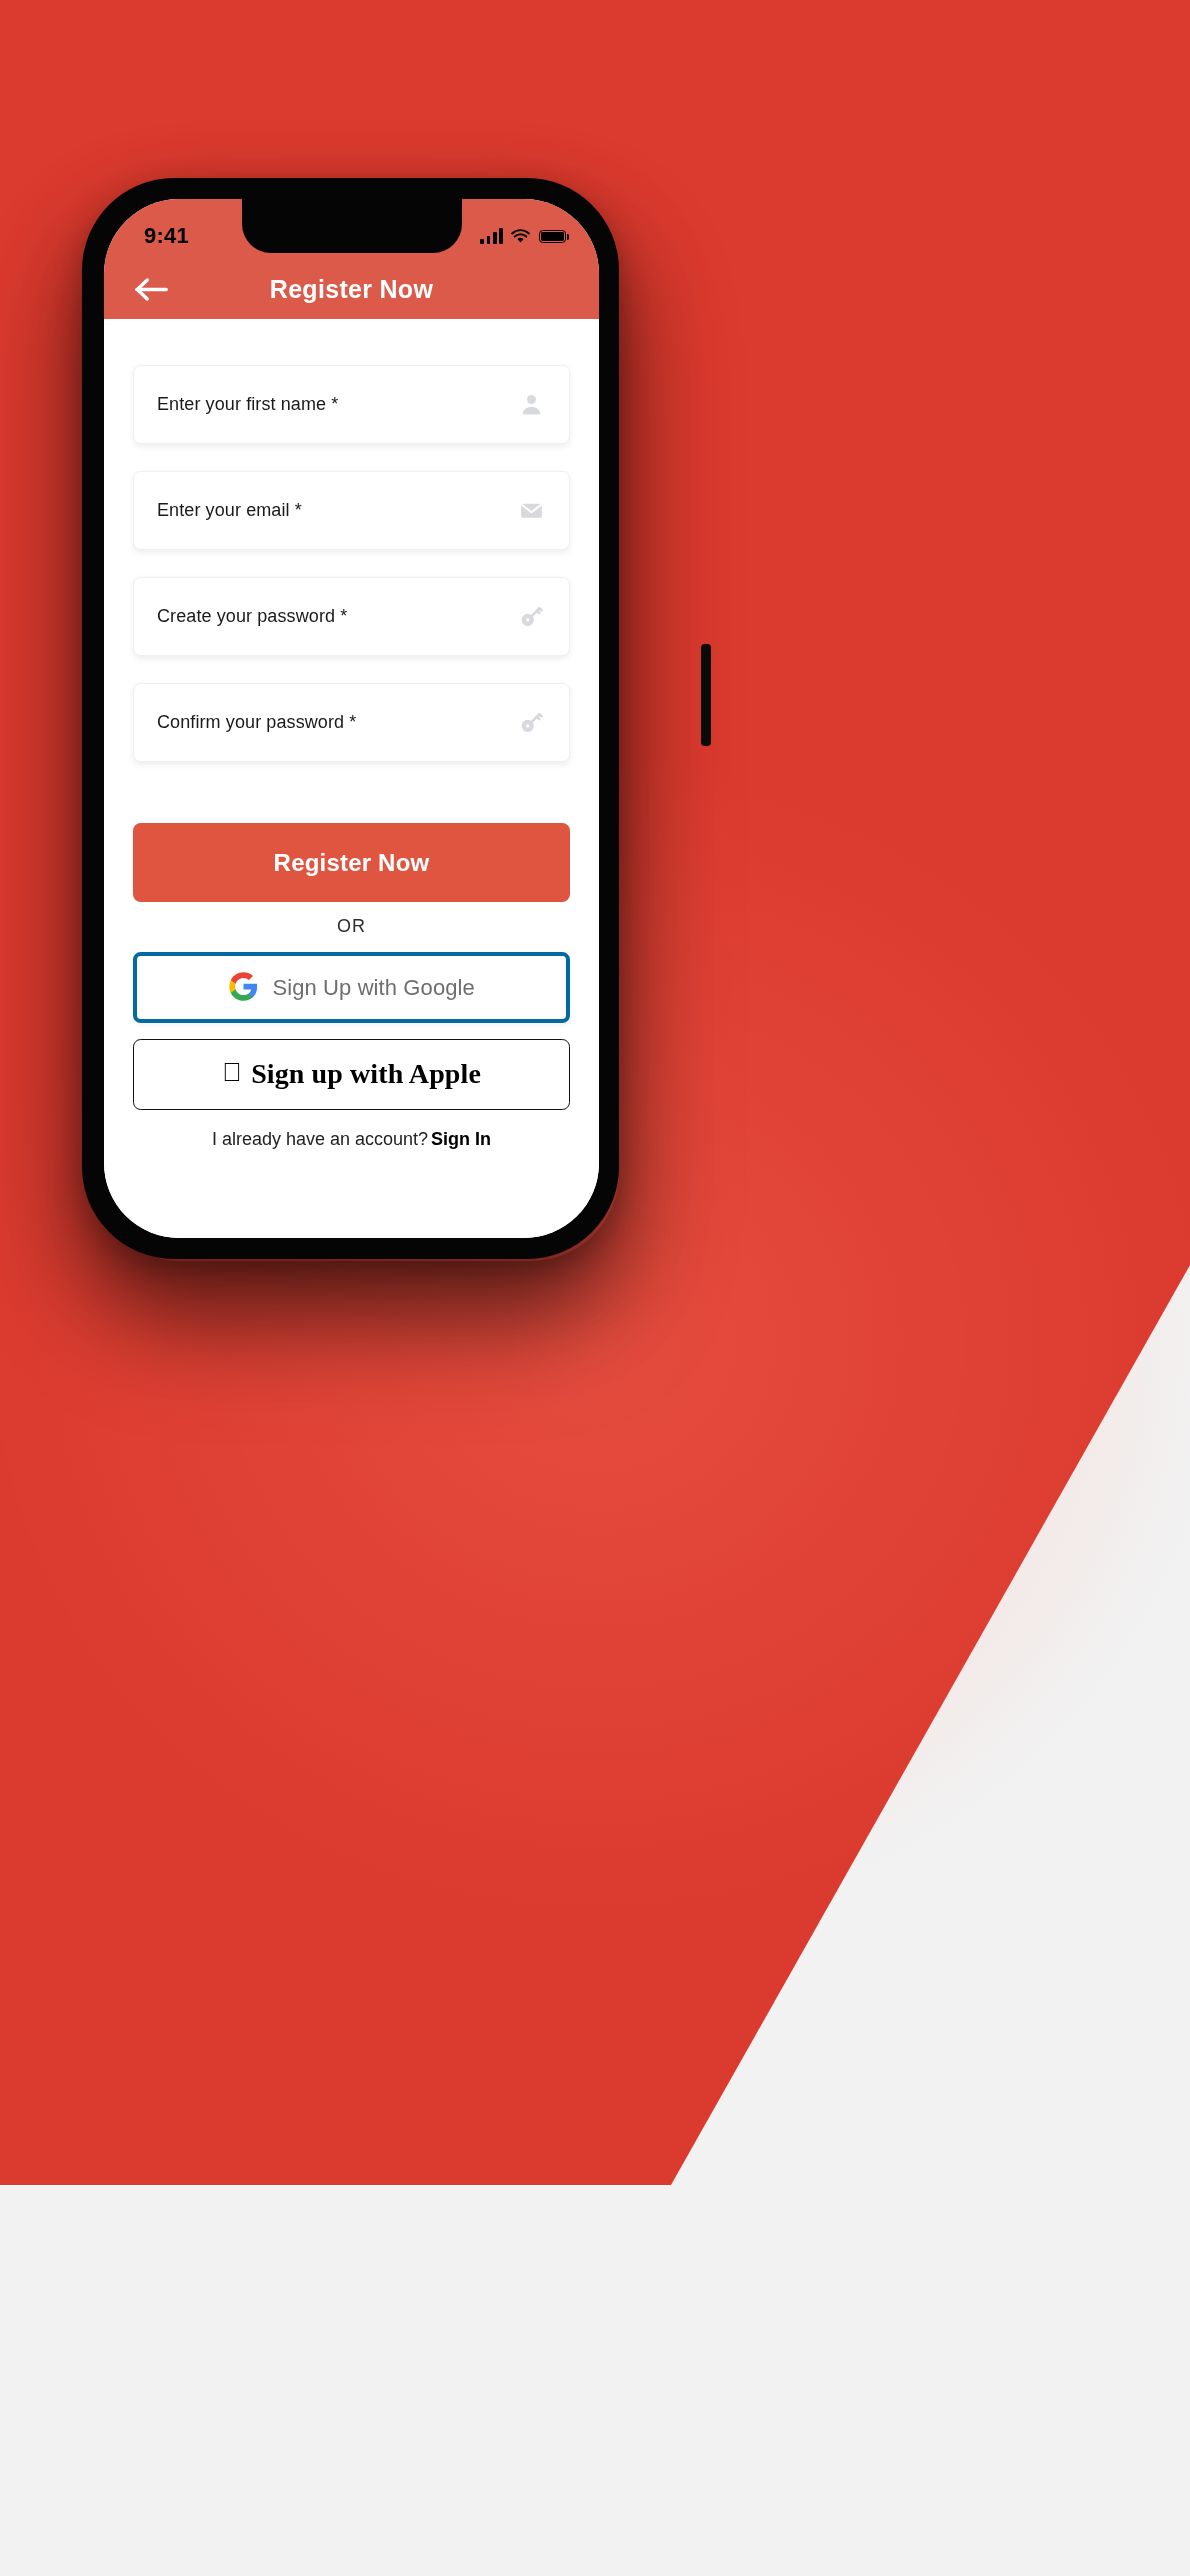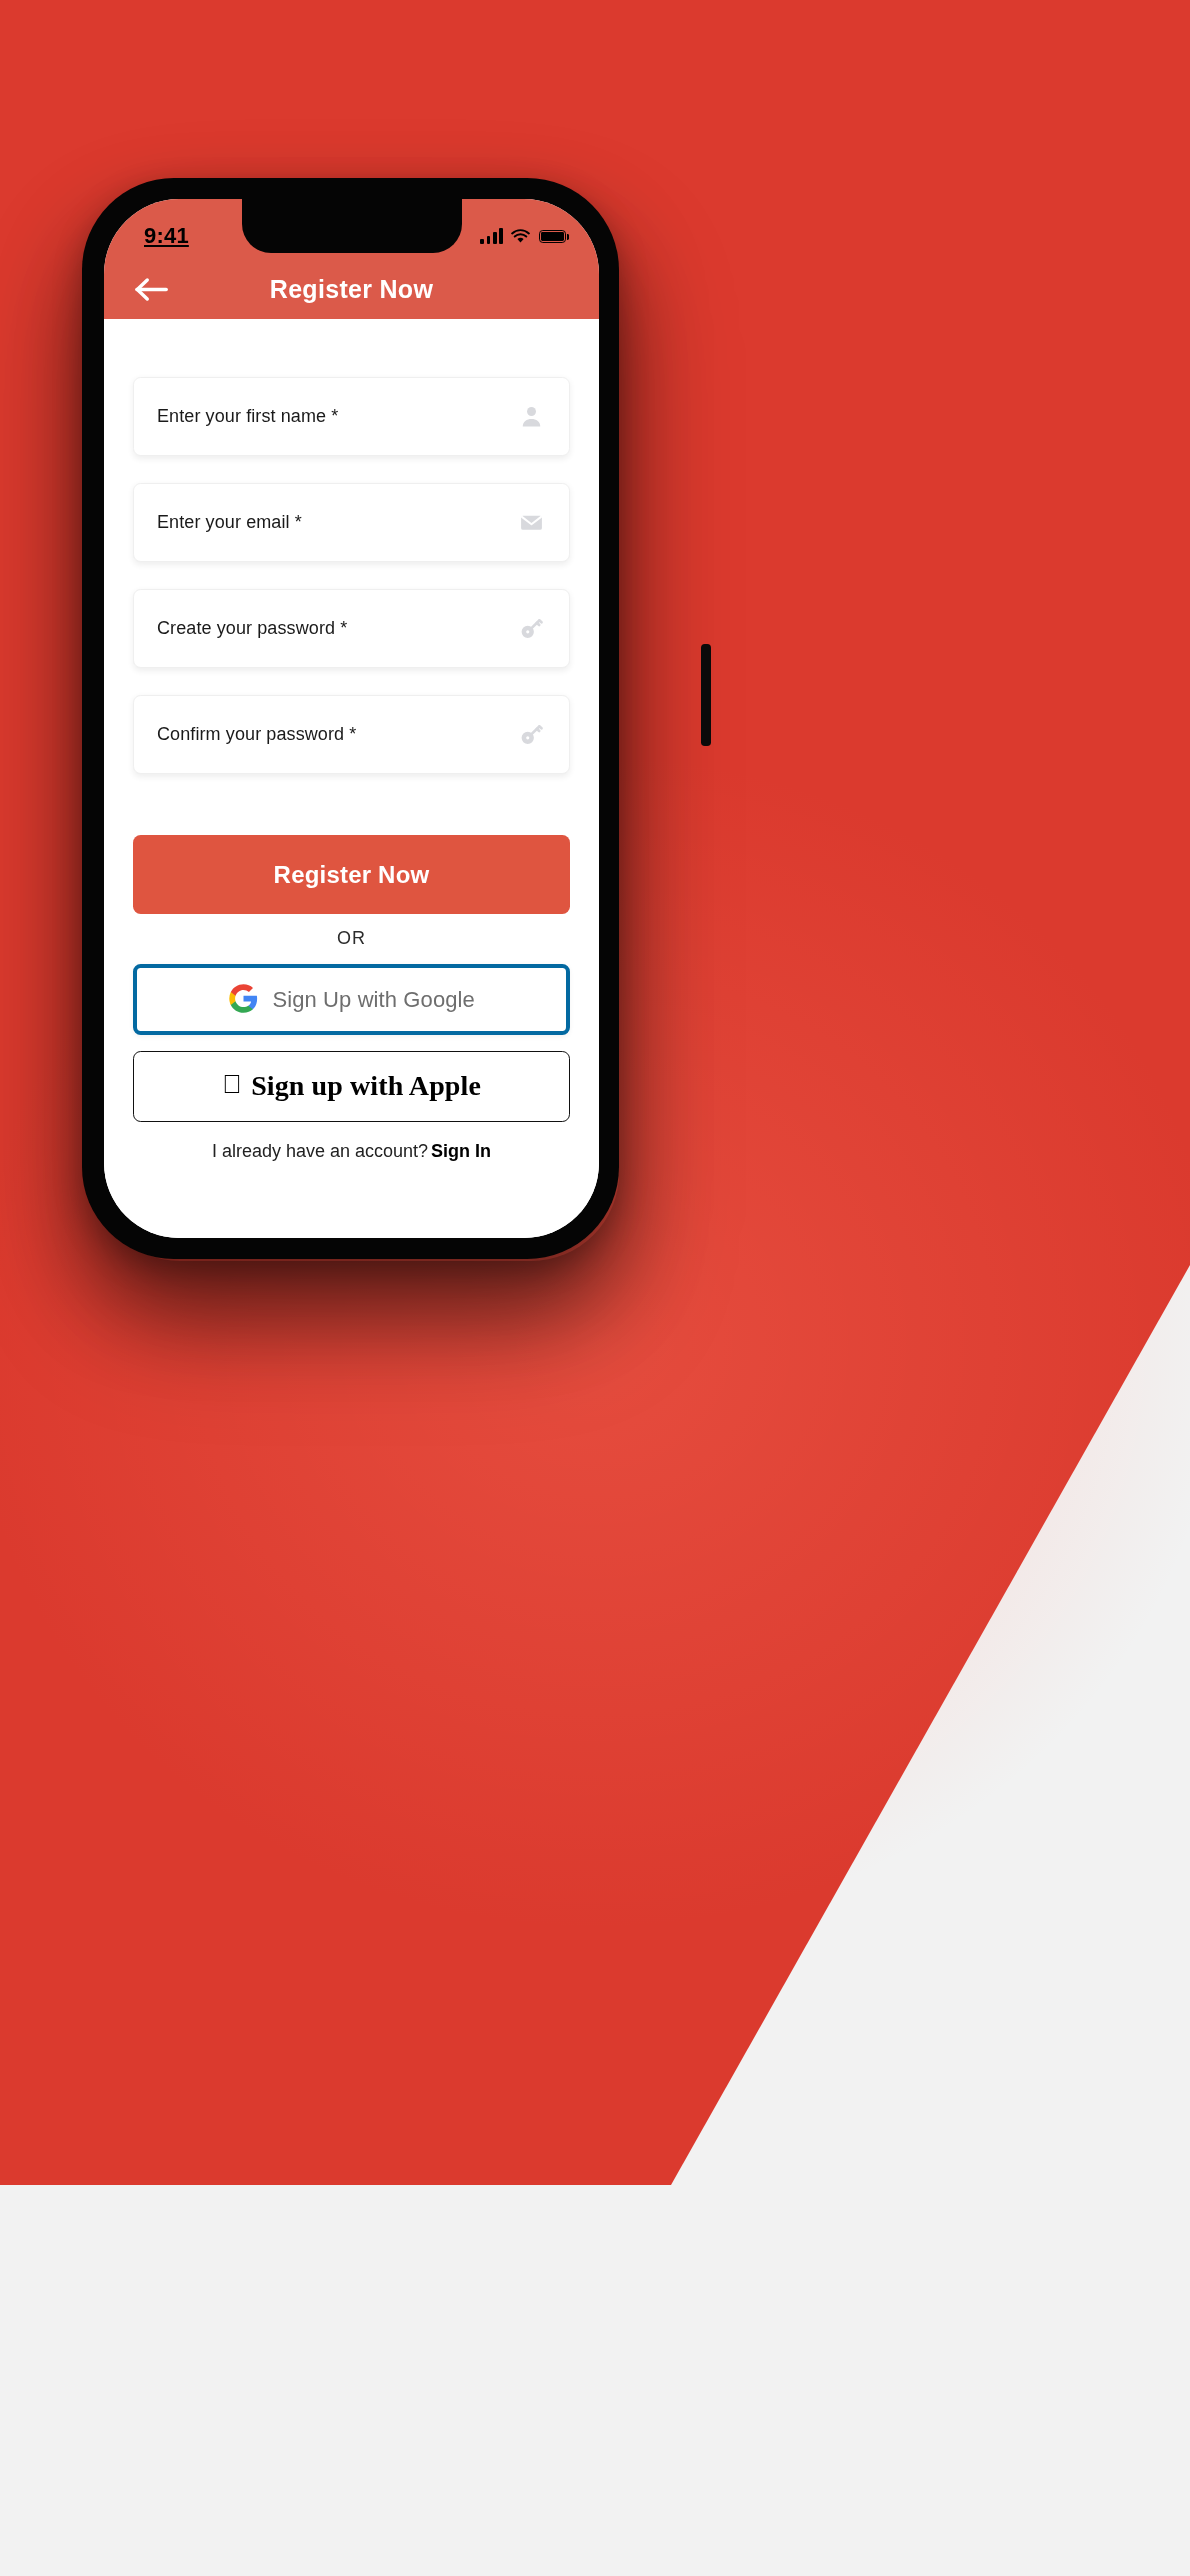--- a/index.html
+++ b/index.html
@@ -78,21 +78,20 @@
   #status-bar {
     position:absolute;
     left:0; top:0; right:0; height:61px;
     display:flex; align-items:center;
     justify-content:space-between;
     padding:13.4px 33px 0 40px;
   }
   #status-time {
     font-size:22px; font-weight:bold; color:#000;
     letter-spacing:0.2px;
-    text-decoration:underline;
   }
   #status-icons { display:flex; align-items:center; gap:8.6px; }
   .bars { display:flex; align-items:flex-end; gap:2.4px; height:16.3px; }
   .bars i { display:block; width:3.8px; background:#000; border-radius:1px; }
   .bars i:nth-child(1){ height:5.8px; }
   .bars i:nth-child(2){ height:8.6px; }
   .bars i:nth-child(3){ height:12.5px; }
   .bars i:nth-child(4){ height:16.3px; }
   .wifi { width:19px; height:15.3px; position:relative; }
   .battery {
@@ -128,21 +127,21 @@
   #nav-title {
     position:absolute; left:0; right:0; text-align:center;
     color:#fff; font-size:25px; font-weight:bold;
     letter-spacing:0.3px;
     pointer-events:none;
   }
 
   
   #screen-body {
     position:relative;
-    padding:16px 29px;
+    padding:4px 29px;
     background:#fff;
     height:calc(100% - 120px);
   }
 
   .field {
     position:relative;
     margin-top:27px;
     height:79px;
     background:#fff;
     border:1px solid #EFEFEF;

